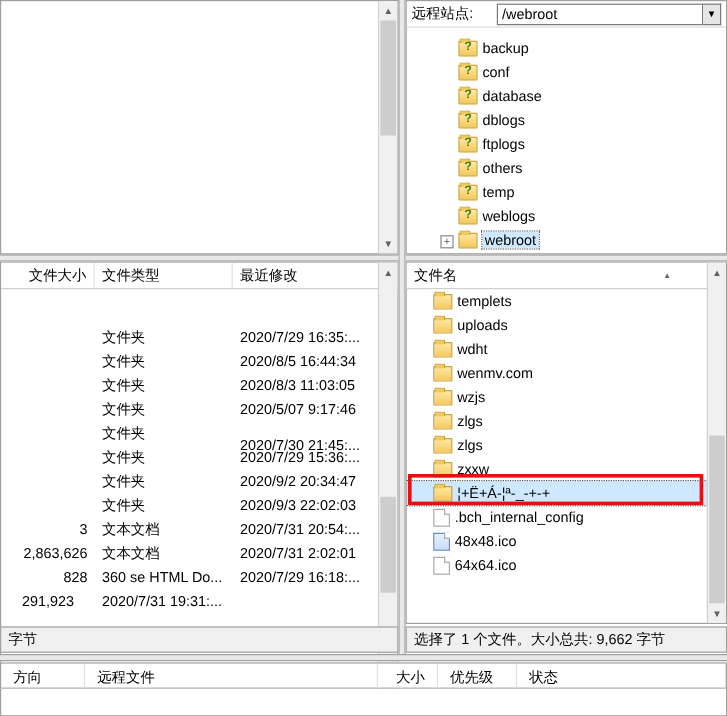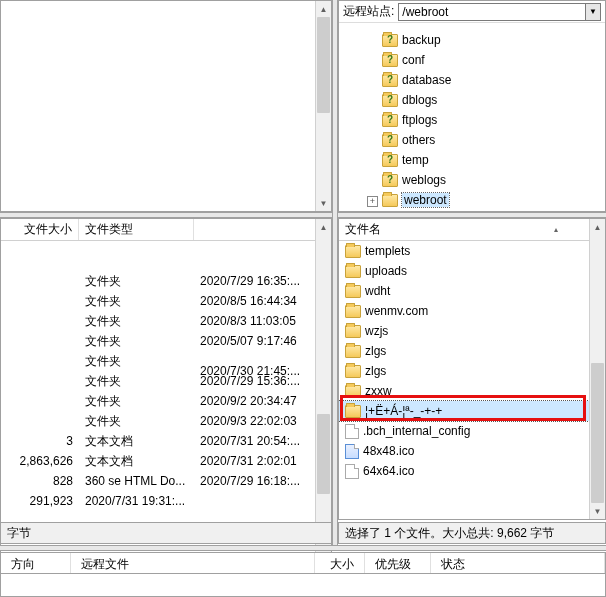--- a/index.html
+++ b/index.html
@@ -6,41 +6,41 @@
 body{background:#fff;width:606px;height:597px;overflow:hidden;position:relative}
 .pane{position:absolute;background:#fff;border:1px solid #a0a0a0}
 .splitter-v{position:absolute;background:#e8e8e8;border-left:1px solid #a0a0a0;border-right:1px solid #a0a0a0}
 .splitter-h{position:absolute;background:#e8e8e8;border-top:1px solid #a0a0a0;border-bottom:1px solid #a0a0a0}
 .scrollbar-v{position:absolute;right:0;top:0;width:16px;bottom:0;background:#f0f0f0;border-left:1px solid #d0d0d0}
 .sb-btn{width:15px;height:16px;background:#f0f0f0;display:flex;align-items:center;justify-content:center;color:#606060;font-size:8px;cursor:default}
 .sb-track{position:absolute;top:16px;bottom:16px;left:0;right:0;background:#f0f0f0}
 .sb-thumb{position:absolute;left:1px;right:1px;background:#cdcdcd;border-radius:1px}
 .sb-btn.bot{position:absolute;bottom:0;left:0}
 .addr{display:flex;align-items:center;height:22px;padding:0 4px;border-bottom:1px solid #ddd}
-.addr-label{margin-right:4px}
+.addr-label{margin-right:20px}
 .addr-box{flex:1;height:18px;border:1px solid #7a7a7a;background:#fff;display:flex;align-items:center;padding:0 3px}
 .addr-dd{width:15px;height:18px;border:1px solid #7a7a7a;border-left:none;background:#e6e6e6;display:flex;align-items:center;justify-content:center;font-size:8px}
 .tree{padding:4px 0}
 .tree-row{display:flex;align-items:flex-end;height:20px;white-space:nowrap}
 .tree-ind{display:inline-block}
 .exp{width:11px;height:11px;border:1px solid #888;background:#fff;margin-right:4px;display:inline-flex;align-items:center;justify-content:center;font-size:9px;line-height:1;color:#555;flex-shrink:0}
 .fld{width:16px;height:13px;background:linear-gradient(#ffe9a6,#f5c95a);border:1px solid #c9a23a;border-radius:1px;margin-right:4px;position:relative;display:inline-flex;align-items:center;justify-content:center;flex-shrink:0}
 .fld::before{content:"";position:absolute;top:-3px;left:0;width:7px;height:3px;background:#f5c95a;border:1px solid #c9a23a;border-bottom:none;border-radius:1px 1px 0 0}
 .fld.q::after{content:"?";position:absolute;font-size:10px;font-weight:bold;color:#3a7a1a;left:4px;top:-1px}
 .file-ico{width:14px;height:15px;border:1px solid #aaa;background:#fff;margin-right:4px;position:relative;flex-shrink:0}
 .file-ico::before{content:"";position:absolute;top:-1px;right:-1px;width:4px;height:4px;background:#fff;border-left:1px solid #aaa;border-bottom:1px solid #aaa}
 .file-ico.ico{border-color:#5a8fd6;background:linear-gradient(#e8f0ff,#c8ddff)}
 .hdr{display:flex;height:22px;background:#fff;border-bottom:1px solid #d0d0d0}
 .hdr-cell{padding:3px 6px;border-right:1px solid #e0e0e0;white-space:nowrap;overflow:hidden;display:flex;align-items:center;gap:4px}
 .sort-ar{font-size:8px;color:#666}
 .list{overflow:hidden}
 .row{display:flex;height:20px;align-items:center}
 .cell{padding:0 6px;white-space:nowrap;overflow:hidden}
 .row.sel{background:#cde8ff;outline:1px dotted #555}
-.r-row{display:flex;align-items:center;height:20px;padding-left:6px;white-space:nowrap}
+.r-row{display:flex;align-items:center;height:20px;padding-left:22px;white-space:nowrap}
 .redbox{position:absolute;border:3px solid #e61010;pointer-events:none}
 .status{position:absolute;height:22px;background:#f0f0f0;border:1px solid #a0a0a0;padding:3px 6px;display:flex;align-items:center}
 .bhdr{position:absolute;height:22px;background:#fff;border:1px solid #a0a0a0;display:flex}
 .bhdr .bh{padding:3px 10px;border-right:1px solid #e0e0e0}
 </style>
 </head>
 <body>
 
 <div class="pane" style="left:0;top:0;width:332px;height:212px">
   <div class="scrollbar-v">
@@ -120,20 +120,21 @@
     </div>
 </div>
 
 <div class="splitter-h" style="left:0;top:212px;width:332px;height:6px"></div>
 <div class="splitter-h" style="left:338px;top:212px;width:268px;height:6px"></div>
 
 <div class="pane" style="left:0;top:218px;width:332px;height:392px">
   <div class="hdr">
     <div class="hdr-cell" style="width:78px;justify-content:flex-end">文件大小</div>
     <div class="hdr-cell" style="width:115px">文件类型</div>
+    <div class="hdr-cell" style="flex:1">最近修改</div>
   </div>
   <div class="list" id="llist" style="padding-top:30px">
       <div class="row">
         <div class="cell" style="width: 78px; text-align: right;"></div>
         <div class="cell" style="width: 115px;">文件夹</div>
         <div class="cell" style="flex: 1 1 0%;">2020/7/29 16:35:...</div>
       </div>
       <div class="row">
         <div class="cell" style="width: 78px; text-align: right;"></div>
         <div class="cell" style="width: 115px;">文件夹</div>
@@ -178,21 +179,21 @@
         <div class="cell" style="width: 78px; text-align: right;">2,863,626</div>
         <div class="cell" style="width: 115px;">文本文档</div>
         <div class="cell" style="flex: 1 1 0%;">2020/7/31 2:02:01</div>
       </div>
       <div class="row">
         <div class="cell" style="width: 78px; text-align: right;">828</div>
         <div class="cell" style="width: 115px;">360 se HTML Do...</div>
         <div class="cell" style="flex: 1 1 0%;">2020/7/29 16:18:...</div>
       </div>
       <div class="row">
-        <div class="cell" style="width: 78px; text-align: right;">291,923</div>
+        <div class="cell" style="width: 78px; text-align: center;">291,923</div>
         <div class="cell" style="flex: 1 1 0%;">2020/7/31 19:31:...</div>
       </div>
     </div>
   <div class="scrollbar-v">
     <div class="sb-btn">▲</div>
     <div class="sb-track">
         <div class="sb-thumb" style="top:50%;height:80px"></div>
       </div>
     <div class="sb-btn bot">▼</div>
   </div>

